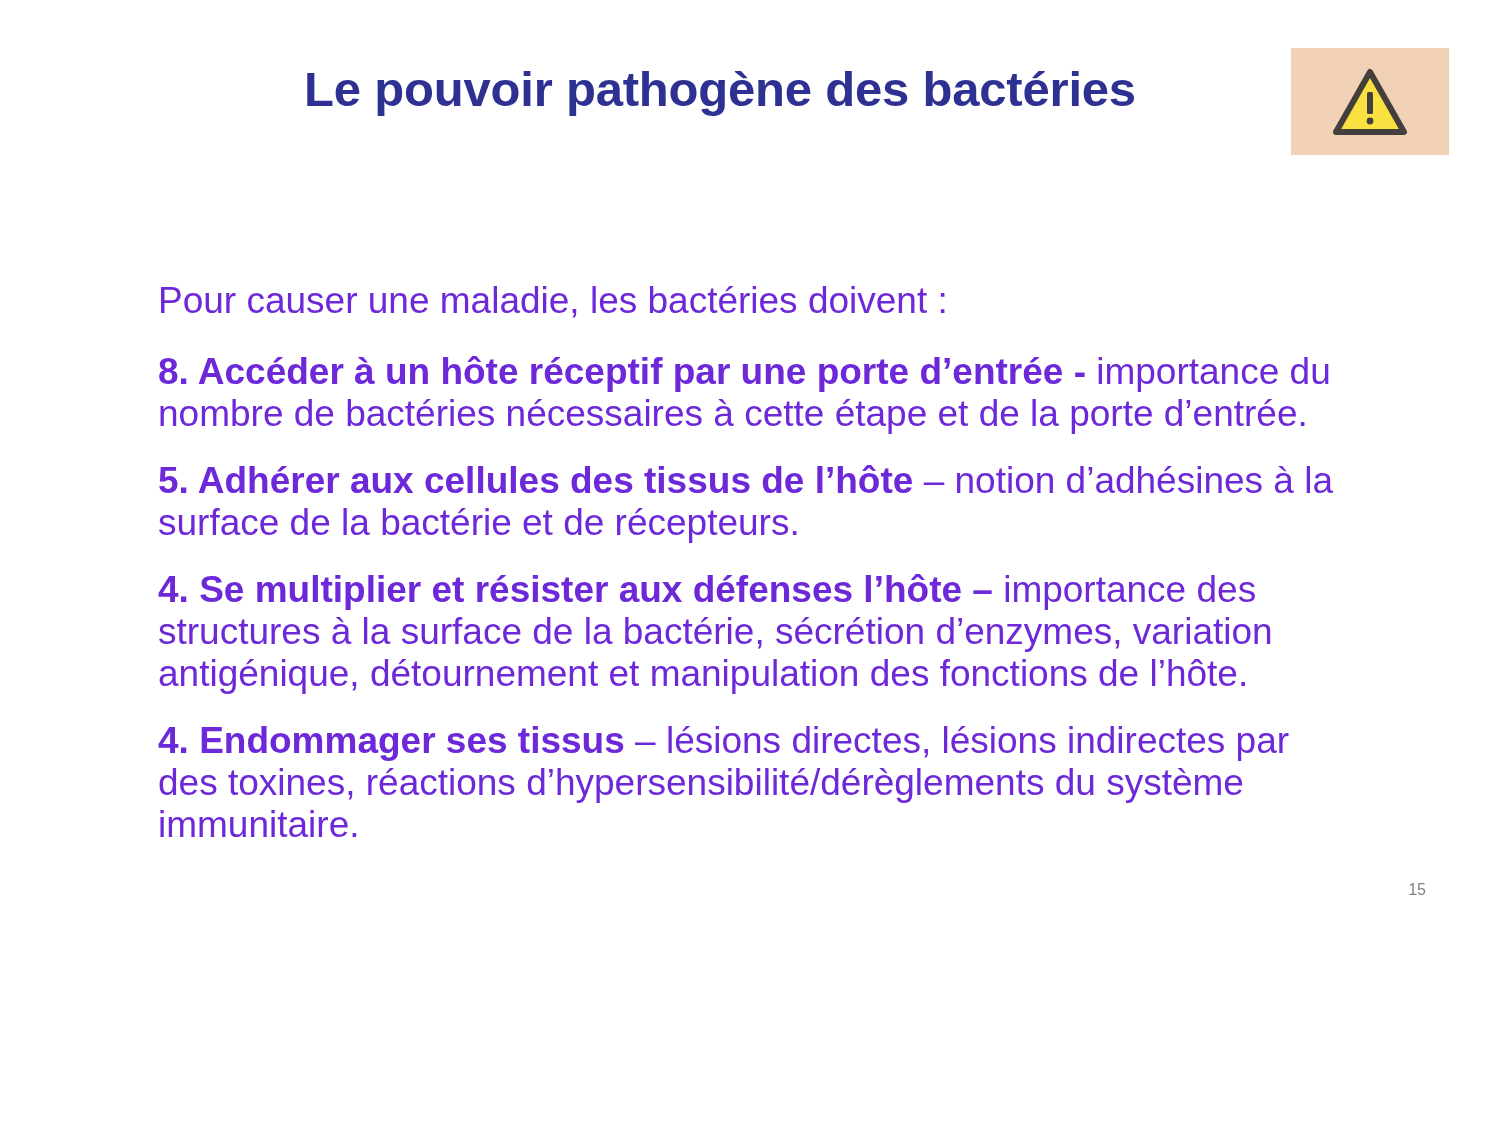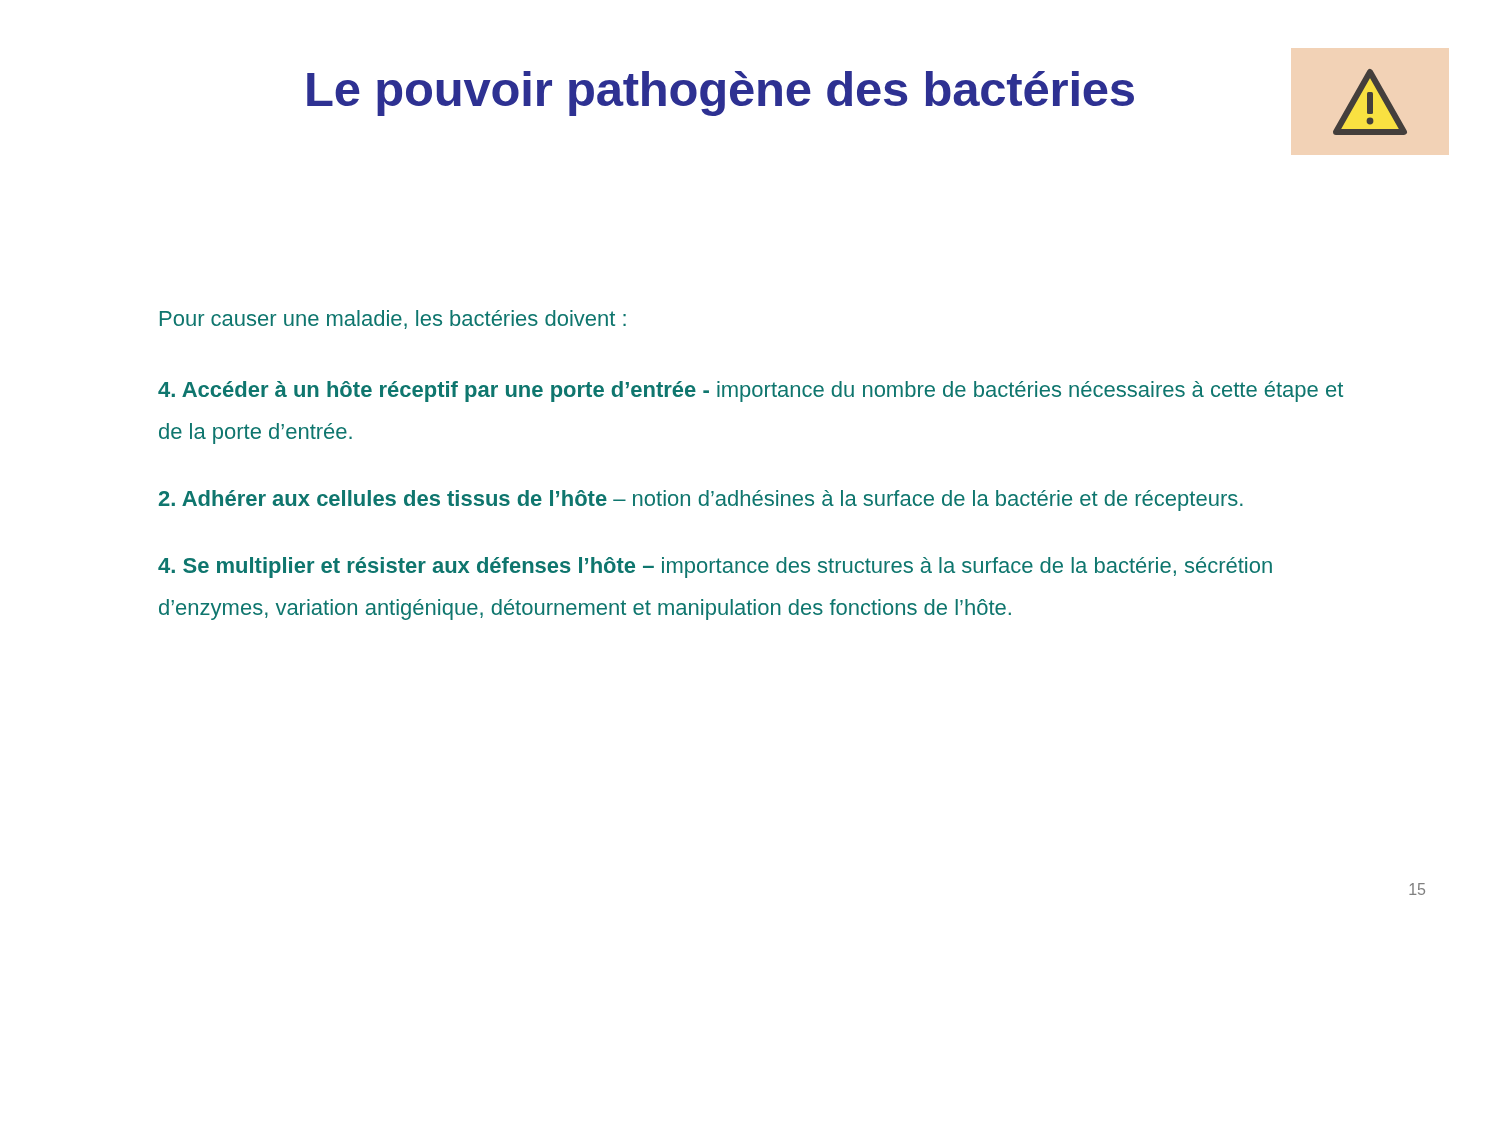--- a/index.html
+++ b/index.html
@@ -52,24 +52,24 @@
     justify-content: center;
   }
   .warning-box svg {
     display: block;
   }
 
   
   .body-block {
     position: absolute;
     left: 158px;
-    top: 298px;
+    top: 280px;
     width: 1190px;
-    color: #0f766e;
-    font-size: 22px;
+    color: #6d28d9;
+    font-size: 37px;
     line-height: 42px;
   }
   .body-block p {
     margin: 0 0 25px 0;
     text-align: left;
   }
   .body-block p:last-child {
     margin-bottom: 0;
   }
   .lead {
@@ -103,28 +103,31 @@
       <polygon points="38,6 72,66 4,66" fill="#F9E141" stroke="#443F3C" stroke-width="6" stroke-linejoin="round" stroke-linecap="round"></polygon>
       <rect x="35" y="26" width="6" height="22" rx="1.5" fill="#443F3C"></rect>
       <circle cx="38" cy="55" r="3.4" fill="#443F3C"></circle>
     </svg>
   </div>
 
   <div class="body-block">
     <p class="lead">Pour causer une maladie, les bactéries doivent :</p>
 
     <p>
-      <span class="b">4. Accéder à un hôte réceptif par une porte d’entrée -</span><span> importance du nombre de bactéries nécessaires à cette étape et de la porte d’entrée.</span>
+      <span class="b">8. Accéder à un hôte réceptif par une porte d’entrée -</span><span> importance du nombre de bactéries nécessaires à cette étape et de la porte d’entrée.</span>
     </p>
 
     <p>
-      <span class="b">2. Adhérer aux cellules des tissus de l’hôte</span><span> – notion d’adhésines à la surface de la bactérie et de récepteurs.</span>
+      <span class="b">5. Adhérer aux cellules des tissus de l’hôte</span><span> – notion d’adhésines à la surface de la bactérie et de récepteurs.</span>
     </p>
 
     <p>
       <span class="b">4. Se multiplier et résister aux défenses l’hôte –</span><span> importance des structures à la surface de la bactérie, sécrétion d’enzymes, variation antigénique, détournement et manipulation des fonctions de l’hôte.</span>
     </p>
 
+    <p>
+      <span class="b">4. Endommager ses tissus</span><span> – lésions directes, lésions indirectes par des toxines, réactions d’hypersensibilité/dérèglements du système immunitaire.</span>
+    </p>
   </div>
 
   <div class="page-number">15</div>
 
 </div>
 
 </body></html>

